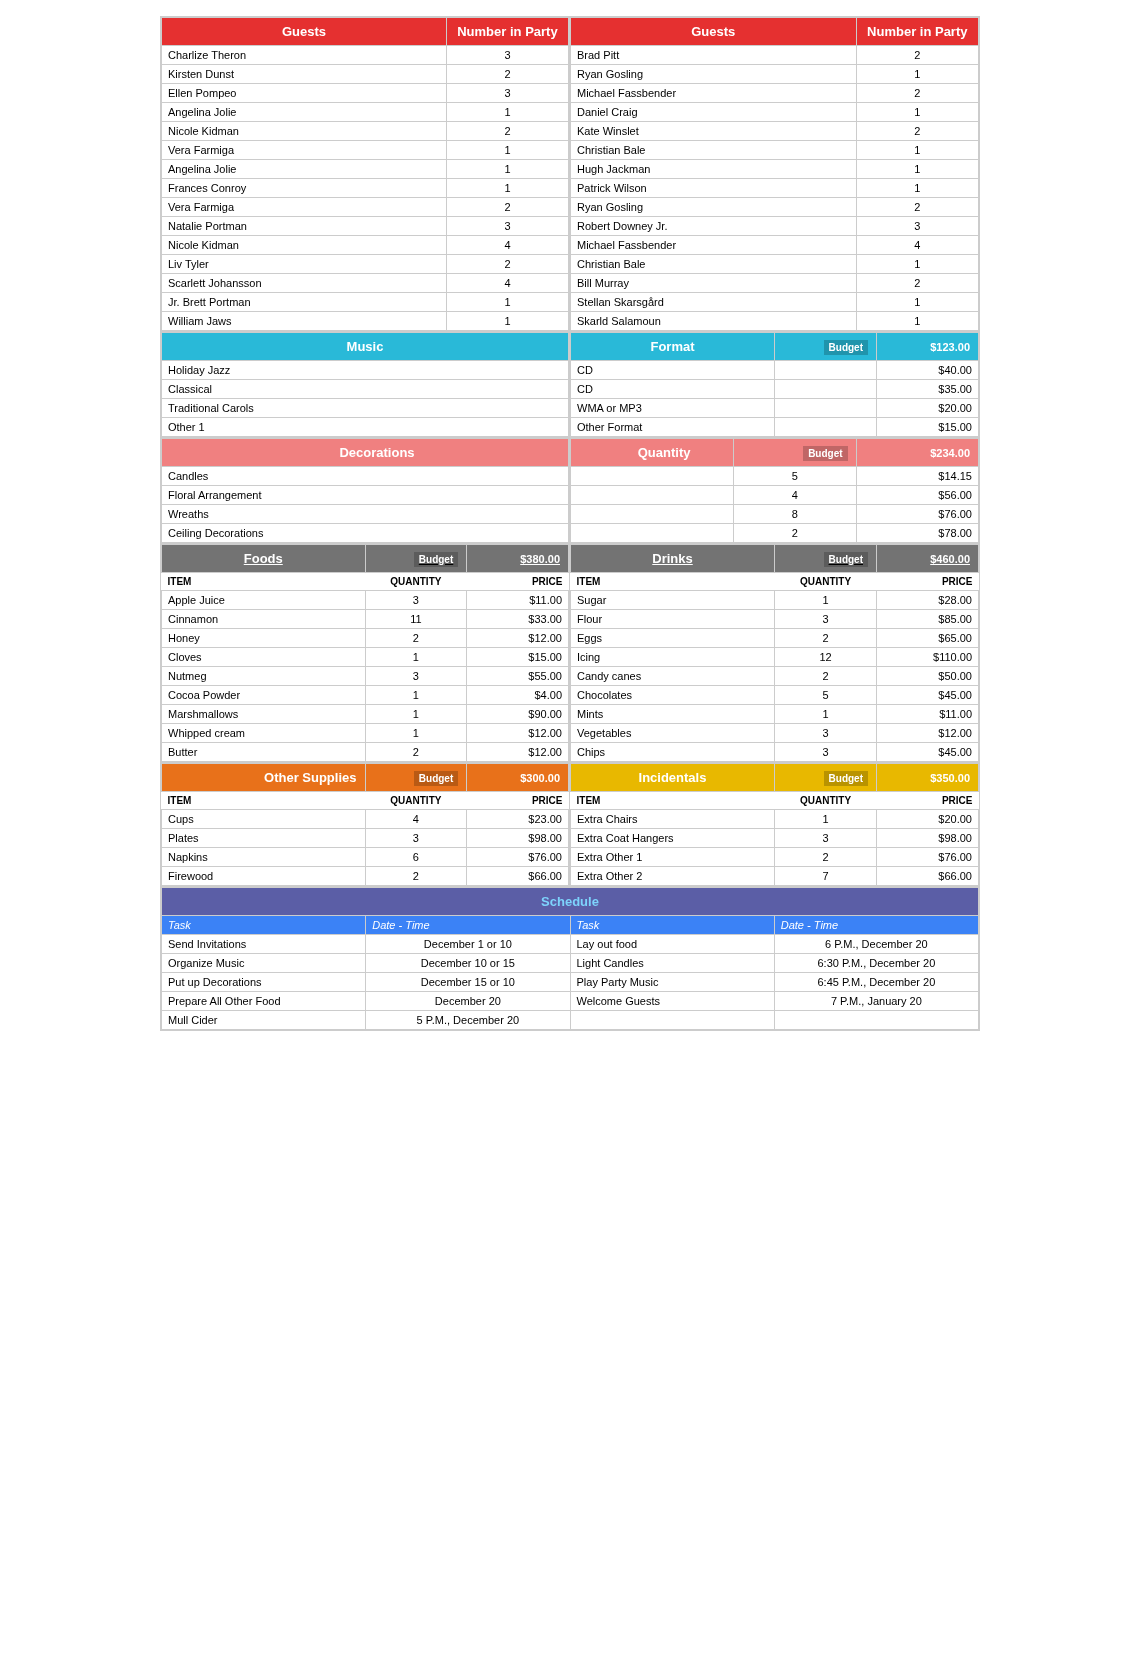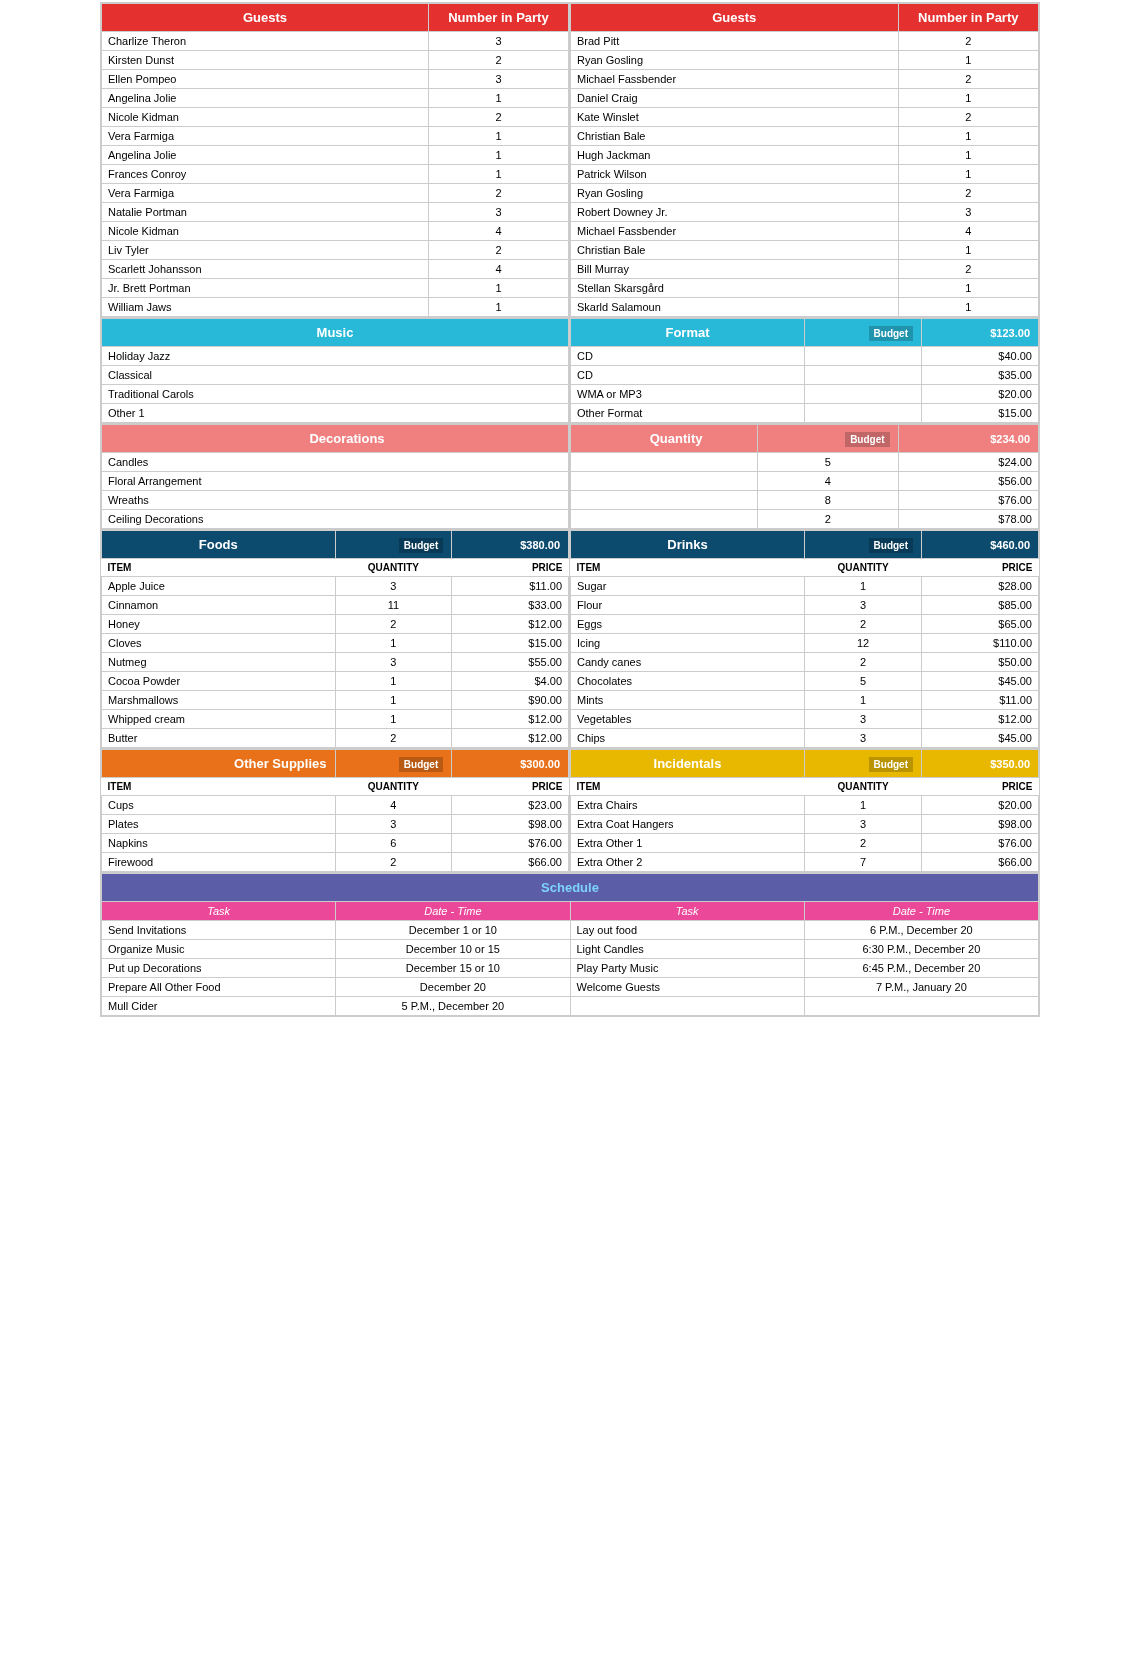--- a/index.html
+++ b/index.html
@@ -4,34 +4,34 @@
   <style>
     * { box-sizing: border-box; margin: 0; padding: 0; }
     body {
       font-family: Arial, sans-serif;
       font-size: 11px;
       background: #fff;
       width: 1140px;
       margin: 0 auto;
     }
     .page {
-      width: 940px;
-      margin: 2px auto;
+      width: 820px;
+      margin: 16px auto;
       border: 1px solid #ccc;
     }
     .header-cell {
       padding: 6px 8px;
       font-weight: bold;
       font-size: 13px;
       color: #fff;
     }
     .header-red { background: #e53030; }
     .header-blue { background: #29b9d8; }
     .header-pink { background: #f08080; padding-left: 32px; }
-    .header-green { background: #0c4a6e; }
+    .header-green { background: #737373; text-decoration: underline; }
     .header-orange { background: #e8711a; text-align: right; }
     .header-gold { background: #e8b800; }
     .header-purple { background: #5b5ea6; }
 
     
     .two-col {
       display: flex;
       border-bottom: 1px solid #ccc;
     }
     .col-half {
@@ -70,25 +70,24 @@
 
     .full-width-header {
       width: 100%;
       text-align: center;
       padding: 6px;
       font-weight: bold;
       font-size: 13px;
       color: #7dd3fc;
     }
     .schedule-header td {
-      background: #ec4899;
+      background: #3b82f6;
       color: #fff;
       font-style: italic;
       font-size: 11px;
-      text-align: center;
     }
     .text-center { text-align: center; }
     .text-right { text-align: right; }
   </style>
 </head>
 <body>
 
 <div class="page">
 
   <div class="two-col">
@@ -337,21 +336,21 @@
             <th class="header-pink" style="width:30%; padding:4px 8px; text-align:right;">
               <span style="background:rgba(0,0,0,0.2);color:#fff;padding:2px 5px;font-size:10px;">Budget</span>
             </th>
             <th class="header-pink" style="width:30%; padding:4px 8px; font-weight:bold; color:#fff; text-align:right;">$234.00</th>
           </tr>
         </thead>
         <tbody id="quantity-body">
         <tr>
               <td></td>
               <td class="text-center">5</td>
-              <td class="text-right">$24.00</td>
+              <td class="text-right">$14.15</td>
             </tr>
             <tr>
               <td></td>
               <td class="text-center">4</td>
               <td class="text-right">$56.00</td>
             </tr>
             <tr>
               <td></td>
               <td class="text-center">8</td>
               <td class="text-right">$76.00</td>

